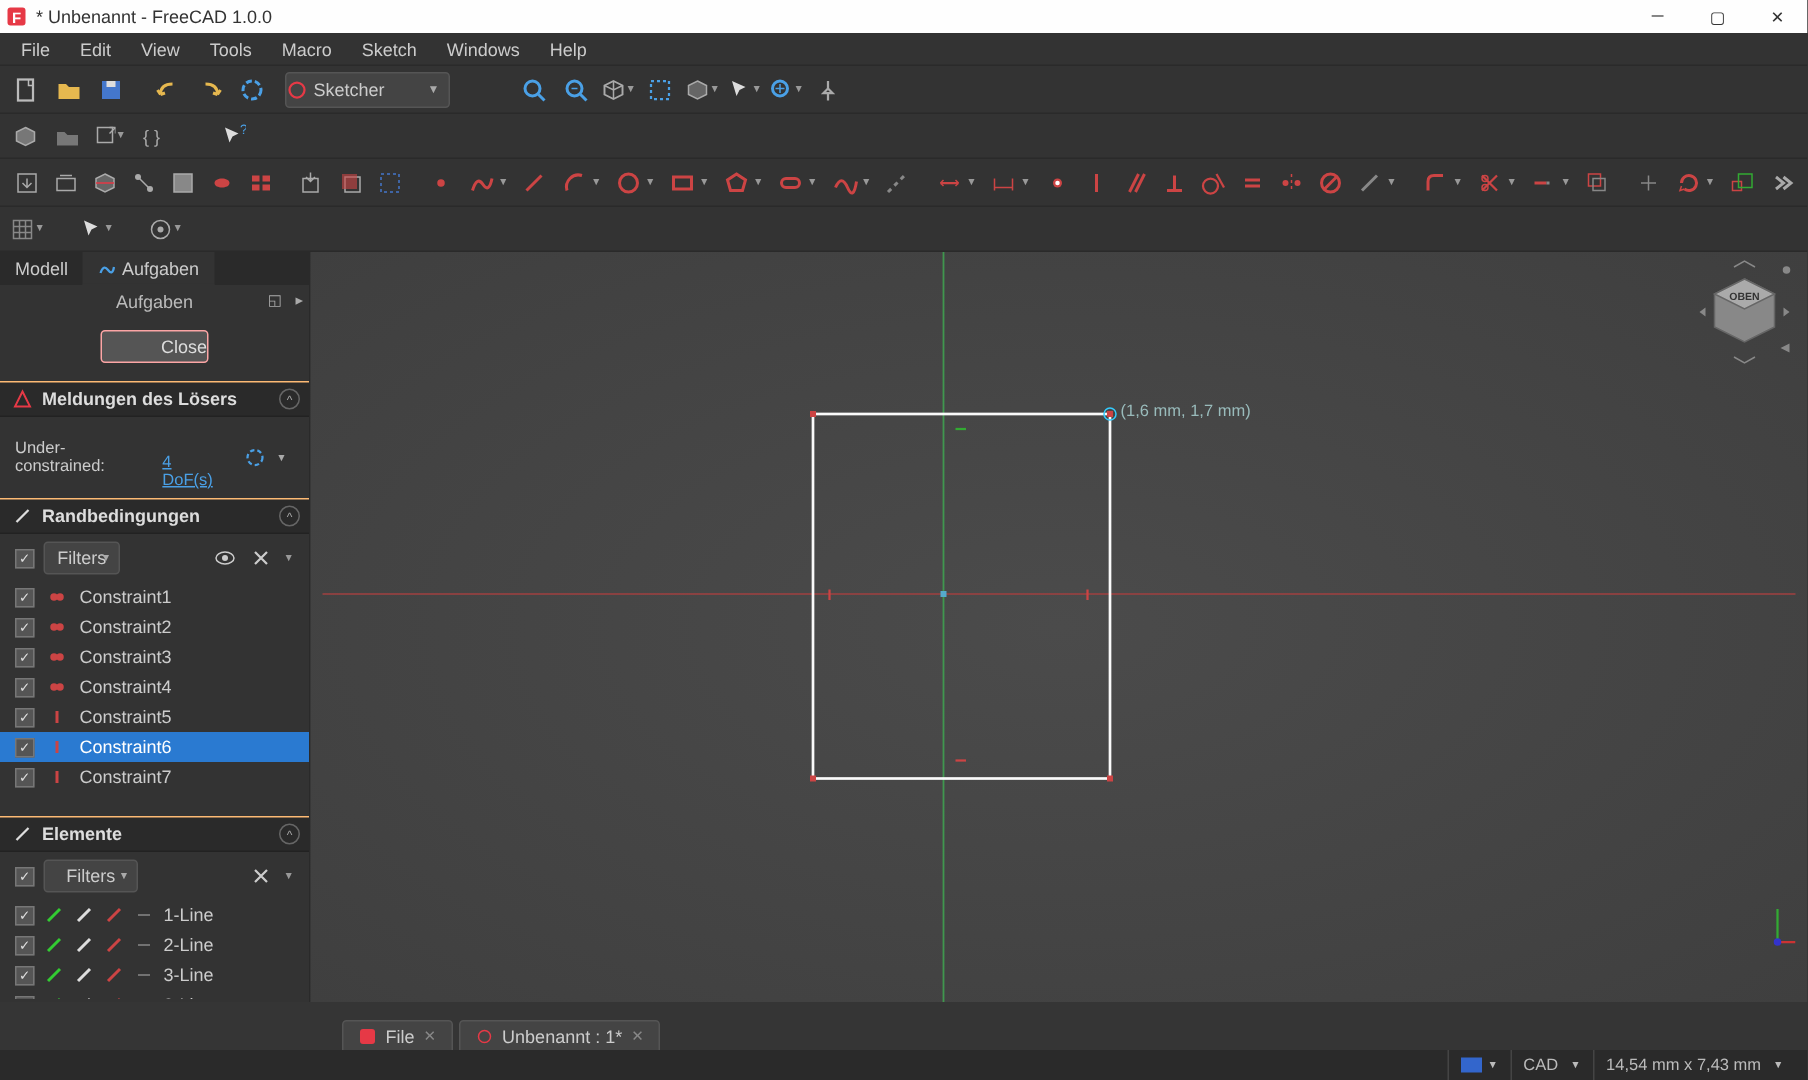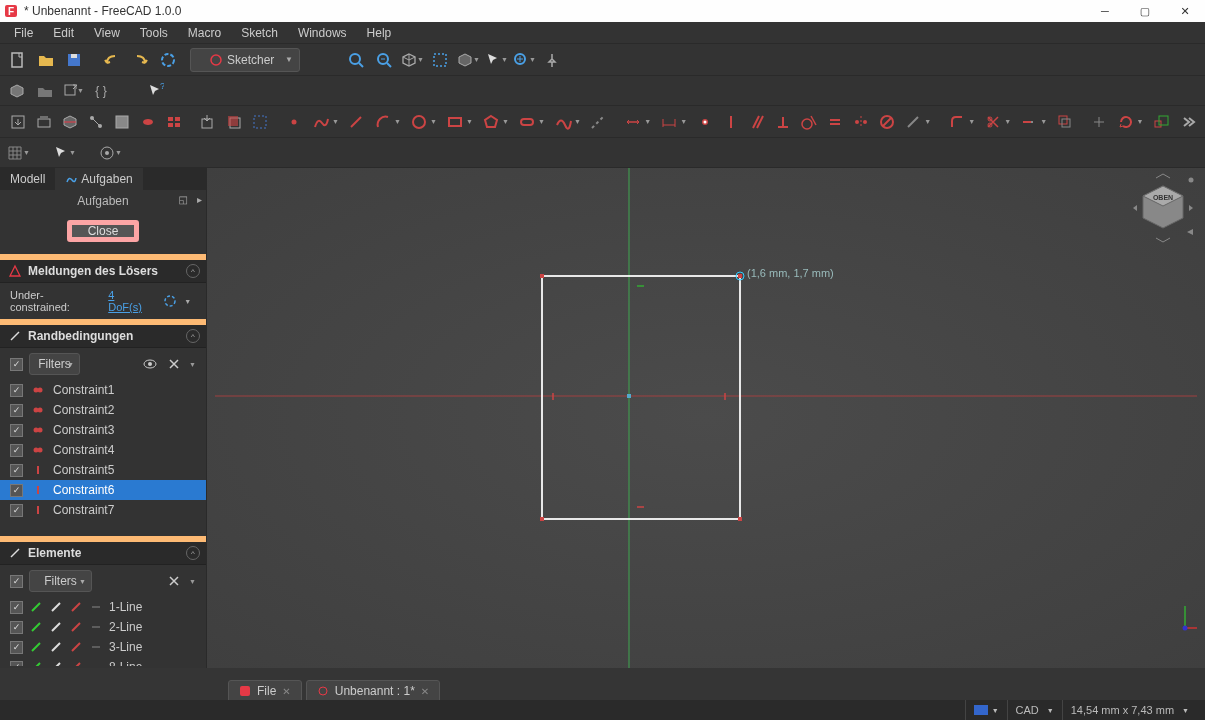--- a/index.html
+++ b/index.html
@@ -10,21 +10,21 @@
 .titlebar .title-text { font-size: 12px; }
 .titlebar .win-controls { position: absolute; right: 0; top: 0; height: 22px; display: flex; }
 .titlebar .win-controls div { width: 40px; height: 22px; display: flex; align-items: center; justify-content: center; color: #333; font-size: 11px; }
 
 .menubar { height: 22px; background: #333333; display: flex; align-items: center; padding: 0 4px; border-bottom: 1px solid #2a2a2a; }
 .menubar .mitem { padding: 3px 10px; color: #ccc; cursor: default; }
 
 .toolbar1 { height: 32px; background: #333333; display: flex; align-items: center; padding: 2px 6px; gap: 4px; border-bottom: 1px solid #2a2a2a; }
 .toolbar1 .tb-btn { width: 24px; height: 24px; display: flex; align-items: center; justify-content: center; }
 .toolbar1 .sep { width: 6px; }
-.wb-selector { width: 110px; height: 24px; background: #444; border: 1px solid #555; border-radius: 3px; display: flex; align-items: center; padding: 0 18px; color: #ccc; margin: 0 6px; position: relative; }
+.wb-selector { width: 110px; height: 24px; background: #444; border: 1px solid #555; border-radius: 3px; display: flex; align-items: center; padding: 0 0; color: #ccc; margin: 0 6px; position: relative; }
 .wb-selector .dd { position: absolute; right: 6px; font-size: 8px; color: #aaa; }
 
 .toolbar2 { height: 30px; background: #333333; display: flex; align-items: center; padding: 2px 6px; gap: 6px; border-bottom: 1px solid #2a2a2a; }
 .toolbar2 .tb-btn { width: 22px; height: 22px; display: flex; align-items: center; justify-content: center; }
 
 .toolbar3 { height: 32px; background: #333333; display: flex; align-items: center; padding: 2px 6px; gap: 2px; border-bottom: 1px solid #2a2a2a; overflow: hidden; }
 .toolbar3 .tb-btn { width: 24px; height: 24px; display: flex; align-items: center; justify-content: center; flex-shrink: 0; }
 .toolbar3 .tb-btn.dd { width: 34px; position: relative; }
 .toolbar3 .tb-btn .arr { font-size: 7px; color: #999; margin-left: 2px; }
 .toolbar3 .group-sep { width: 8px; }
@@ -37,28 +37,28 @@
 .side-panel { width: 207px; background: #333333; display: flex; flex-direction: column; border-right: 1px solid #2a2a2a; }
 .tabs-side { height: 22px; display: flex; background: #2a2a2a; }
 .tabs-side .tab { padding: 3px 10px; background: #333; cursor: default; display: flex; align-items: center; gap: 4px; }
 .tabs-side .tab.active { background: #333; border-bottom: 1px solid #333; }
 .tabs-side .tab.inactive { background: #2a2a2a; }
 
 .task-header { text-align: center; padding: 4px 0; color: #bbb; background: #333; position: relative; }
 .task-header .expand-btn { position: absolute; right: 18px; top: 4px; font-size: 10px; color: #aaa; }
 .task-header .expand-btn2 { position: absolute; right: 4px; top: 4px; font-size: 10px; color: #aaa; }
 .close-btn-wrap { display: flex; justify-content: center; padding: 8px 0 12px 0; }
-.close-btn { width: 72px; height: 22px; background: #555; border: 5px solid #fca5a5; border-radius: 3px; color: #ddd; display: flex; align-items: center; justify-content: center; font-size: 12px; }
-
-.section-head { background: #2a2a2a; padding: 4px 8px; display: flex; align-items: center; gap: 6px; border-top: 6px solid #fdba74; border-bottom: 1px solid #222; position: relative; }
+.close-btn { width: 72px; height: 22px; background: #555; border: 1px solid #fca5a5; border-radius: 3px; color: #ddd; display: flex; align-items: center; justify-content: flex-end; font-size: 12px; }
+
+.section-head { background: #2a2a2a; padding: 4px 8px; display: flex; align-items: center; gap: 6px; border-top: 1px solid #fdba74; border-bottom: 1px solid #222; position: relative; }
 .section-head .title { font-weight: bold; color: #ddd; font-size: 12px; }
 .section-head .collapse-btn { position: absolute; right: 6px; top: 4px; width: 14px; height: 14px; border: 1px solid #666; border-radius: 50%; display: flex; align-items: center; justify-content: center; font-size: 8px; color: #aaa; }
 
 .solver-body { padding: 6px 10px; display: flex; align-items: center; gap: 6px; font-size: 11px; }
-.solver-body .link { color: #4aa0e6; text-decoration: underline; }
+.solver-body .link { color: #4aa0e6; text-decoration: underline; margin-top: 18px; }
 .solver-body .refresh { width: 16px; height: 16px; display: flex; align-items: center; justify-content: center; }
 .solver-body .refresh-dd { width: 12px; font-size: 7px; color: #aaa; }
 
 .filter-row { padding: 5px 10px; display: flex; align-items: center; gap: 6px; }
 .chk { width: 13px; height: 13px; background: #555; border: 1px solid #777; display: flex; align-items: center; justify-content: center; font-size: 9px; color: #ddd; }
 .filter-btn { flex: 1; height: 22px; background: #444; border: 1px solid #555; border-radius: 3px; color: #ccc; display: flex; align-items: center; justify-content: center; position: relative; font-size: 12px; max-width: 80px; }
 .filter-btn .arr { position: absolute; right: 5px; font-size: 7px; color: #aaa; }
 .mini-btn { width: 18px; height: 18px; display: flex; align-items: center; justify-content: center; }
 
 .constraint-list { max-height: 170px; overflow-y: auto; position: relative; }

